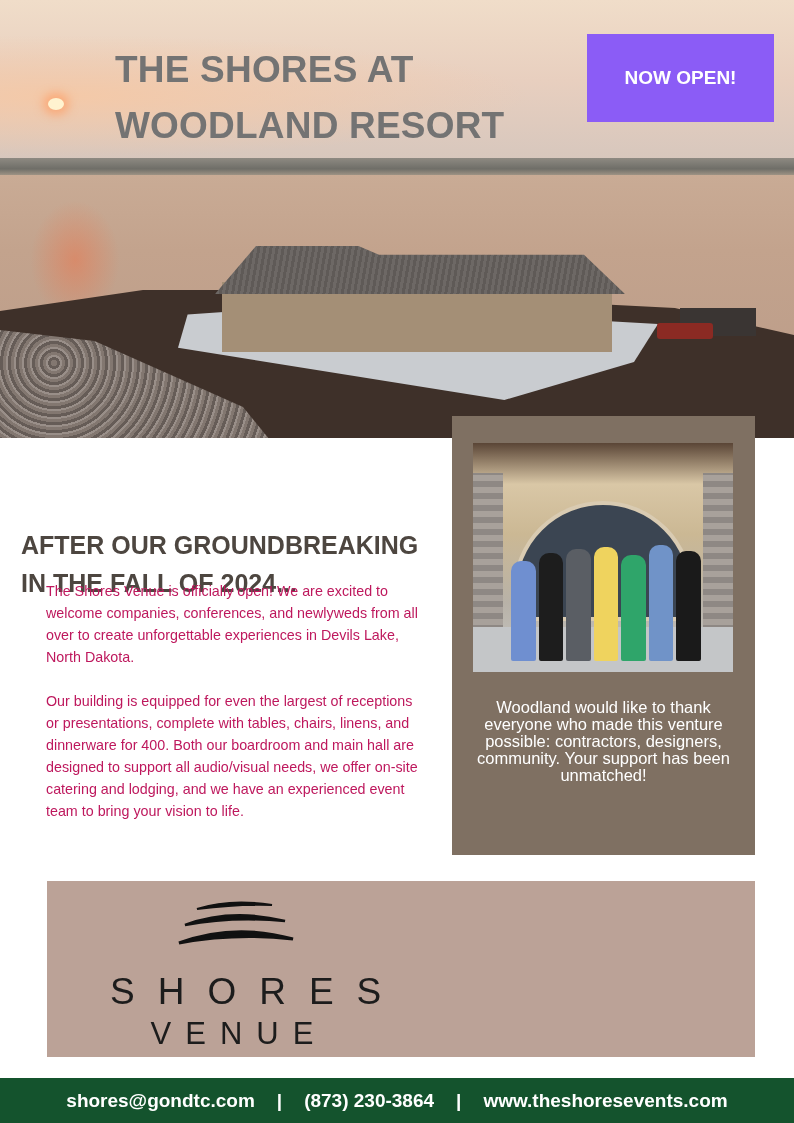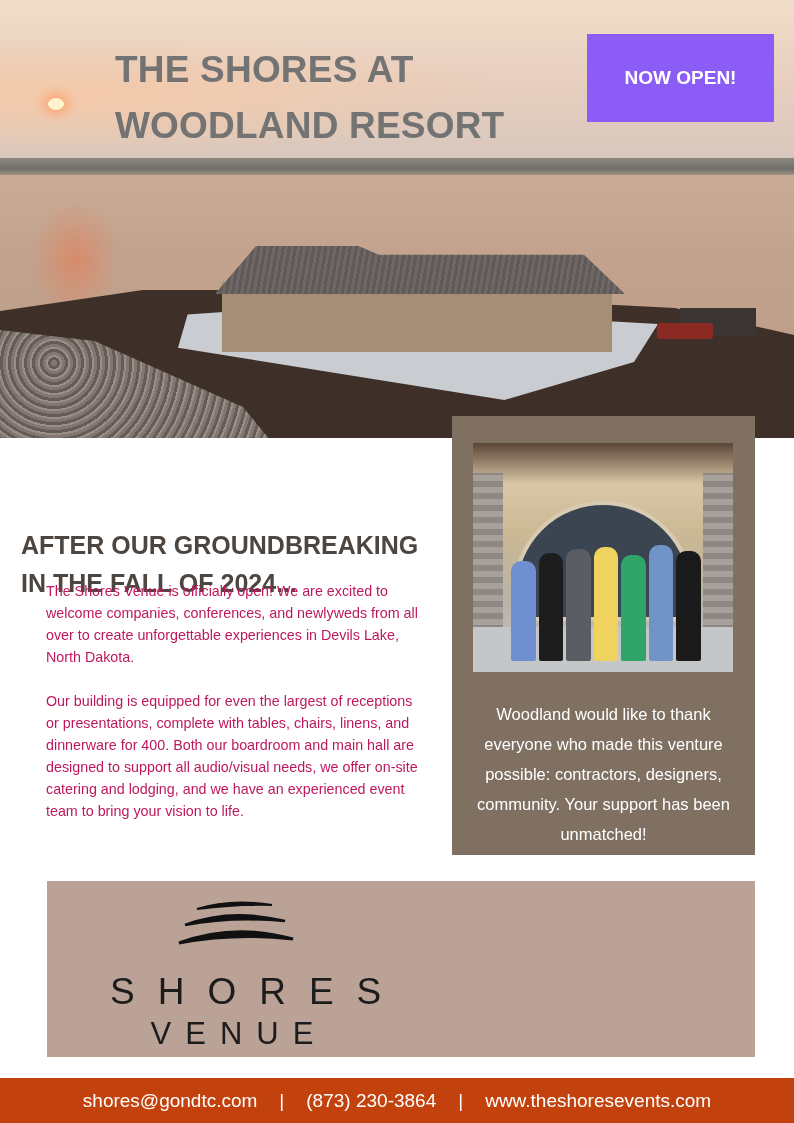--- a/index.html
+++ b/index.html
@@ -57,37 +57,37 @@
   .team-photo .arch { position: absolute; left: 40px; top: 58px; width: 180px; height: 120px;
     border-radius: 90px 90px 0 0; background: #3b4552; border: 4px solid #d9cbb2; }
   .team-photo .pillar-l, .team-photo .pillar-r { position: absolute; top: 30px; width: 30px; height: 170px;
     background: repeating-linear-gradient(0deg, #8e8884 0 6px, #a8a19b 6px 12px); }
   .team-photo .pillar-l { left: 0; }
   .team-photo .pillar-r { right: 0; }
   .team-photo .pavement { position: absolute; left: 0; bottom: 0; width: 100%; height: 45px; background: #c4c6c8; }
   .team-photo .people { position: absolute; left: 38px; top: 88px; width: 190px; height: 130px; display: flex; gap: 3px; align-items: flex-end; }
   .team-photo .person { flex: 1; border-radius: 10px 10px 2px 2px; }
   .thanks-text { position: absolute; left: 14px; top: 283px; width: 275px; text-align: center; color: #ffffff;
-    font-size: 16.5px; line-height: 30px; }
+    font-size: 16.5px; line-height: 17px; }
 
   
   .promo { position: absolute; left: 47px; top: 881px; width: 708px; height: 176px; background: #bba297; }
   .logo { position: absolute; left: 40px; top: 12px; width: 300px; height: 155px; }
   .logo-waves { position: absolute; left: 90px; top: 6px; width: 120px; height: 56px; }
   .logo-shores { position: absolute; left: 0; top: 78px; width: 290px; text-align: center; font-size: 37px;
     letter-spacing: 23px; color: #1c1c1c; font-weight: normal; padding-left: 23px; }
   .logo-venue { position: absolute; left: 0; top: 123px; width: 290px; text-align: center; font-size: 31px;
     letter-spacing: 14px; color: #1c1c1c; padding-left: 14px; }
   .promo-text { position: absolute; left: 400px; top: 16px; width: 295px; text-align: center; color: #1a1a1a;
     font-size: 19px; font-weight: bold; line-height: 30px; }
   .promo-text span { display: block; }
 
   
-  .footer { position: absolute; left: 0; top: 1078px; width: 794px; height: 45px; background: #c2410c;
-    display: flex; align-items: center; justify-content: center; color: #ffffff; font-size: 19px; font-weight: normal; }
+  .footer { position: absolute; left: 0; top: 1078px; width: 794px; height: 45px; background: #14532d;
+    display: flex; align-items: center; justify-content: center; color: #ffffff; font-size: 19px; font-weight: bold; }
   .footer .sep { margin: 0 22px; }
 </style>
 </head>
 <body>
 
 <div class="hero">
   <div class="sky"></div>
   <div class="sun"></div>
   <div class="treeline"></div>
   <div class="lake"></div>

